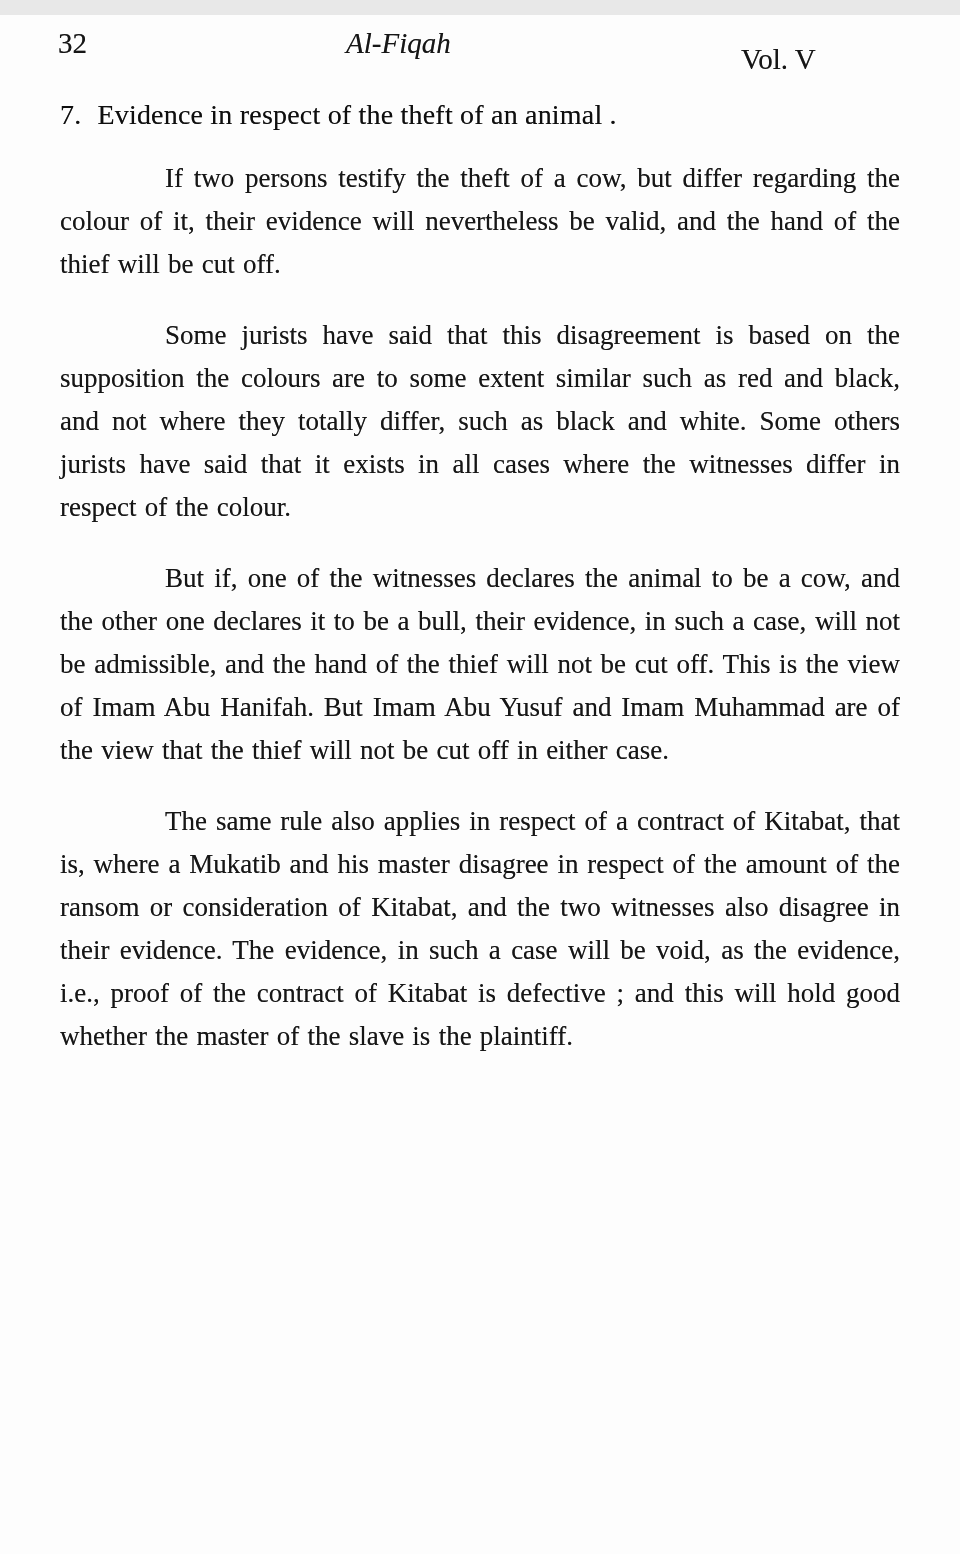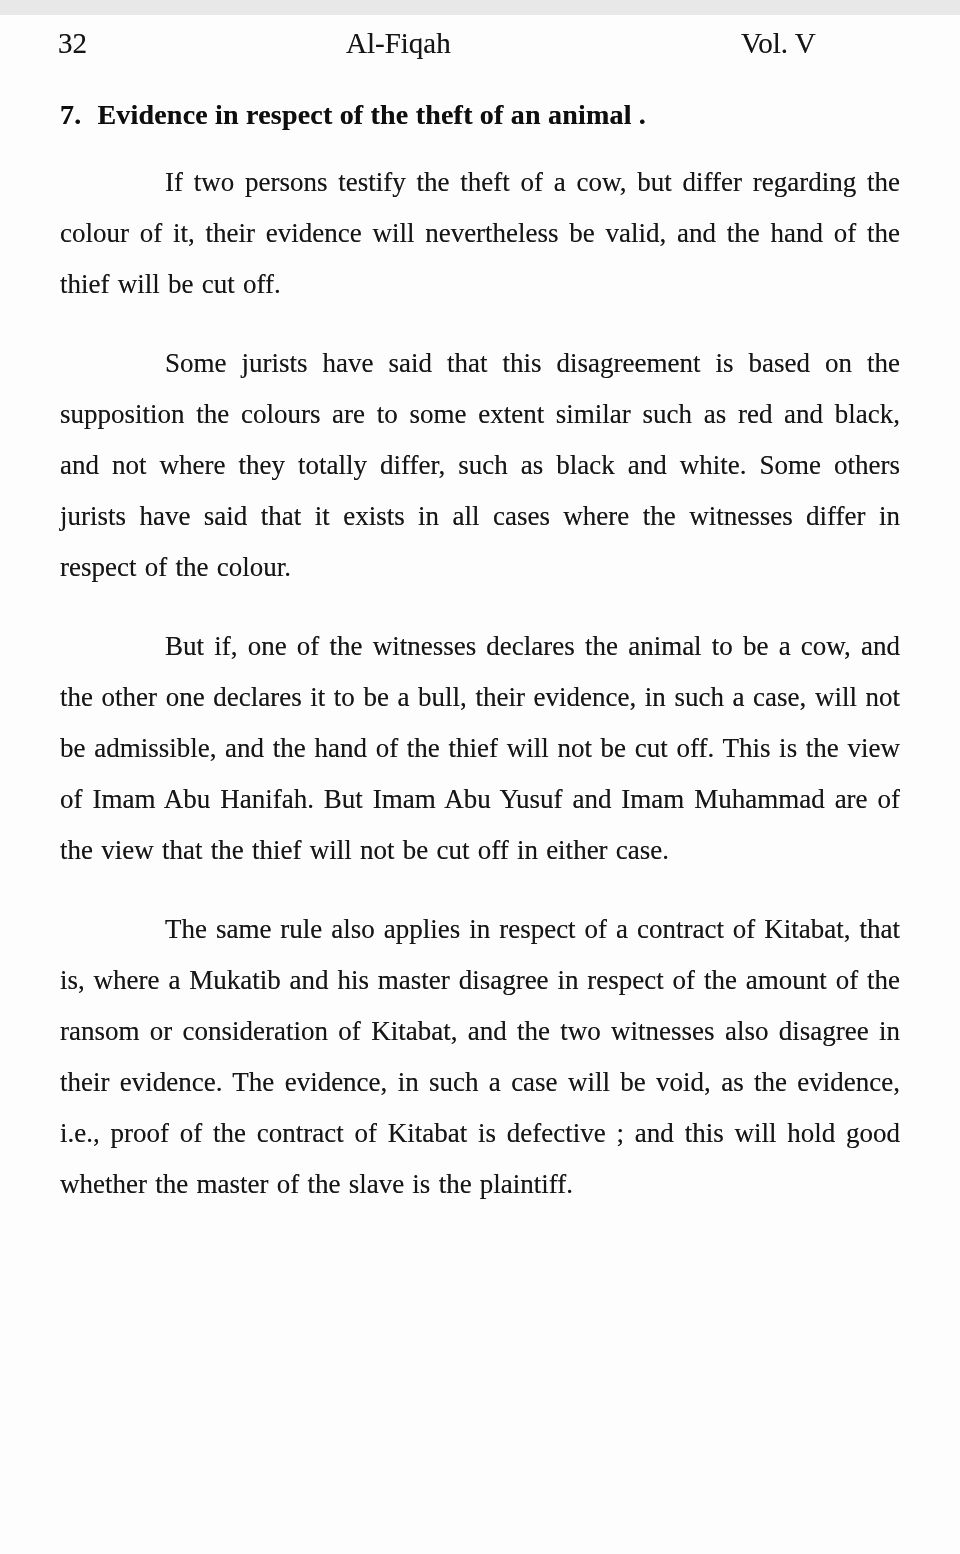--- a/index.html
+++ b/index.html
@@ -32,46 +32,47 @@
   }
   .running-header .page-number {
     position: absolute;
     left: 58px;
     top: 0;
   }
   .running-header .book-title {
     position: absolute;
     left: 346px;
     top: 0;
+    font-style: italic;
   }
   .running-header .volume {
     position: absolute;
     left: 741px;
-    top: 0;
+    top: 16px;
   }
 
   .content {
     margin: 0 60px 0 60px;
   }
 
   h2.section-heading {
     font-size: 28px;
     line-height: 36px;
-    font-weight: bold;
+    font-weight: normal;
     color: #0e0e0e;
     margin: 34px 0 24px 0;
     letter-spacing: 0.2px;
   }
   h2.section-heading .sec-num {
     margin-right: 16px;
   }
 
   p.body-para {
     font-size: 27px;
-    line-height: 51px;
+    line-height: 43px;
     text-align: justify;
     text-indent: 105px;
     margin: 0 0 28px 0;
     word-spacing: 1.5px;
   }
 </style>
 </head>
 <body>
 
 <div class="page">

